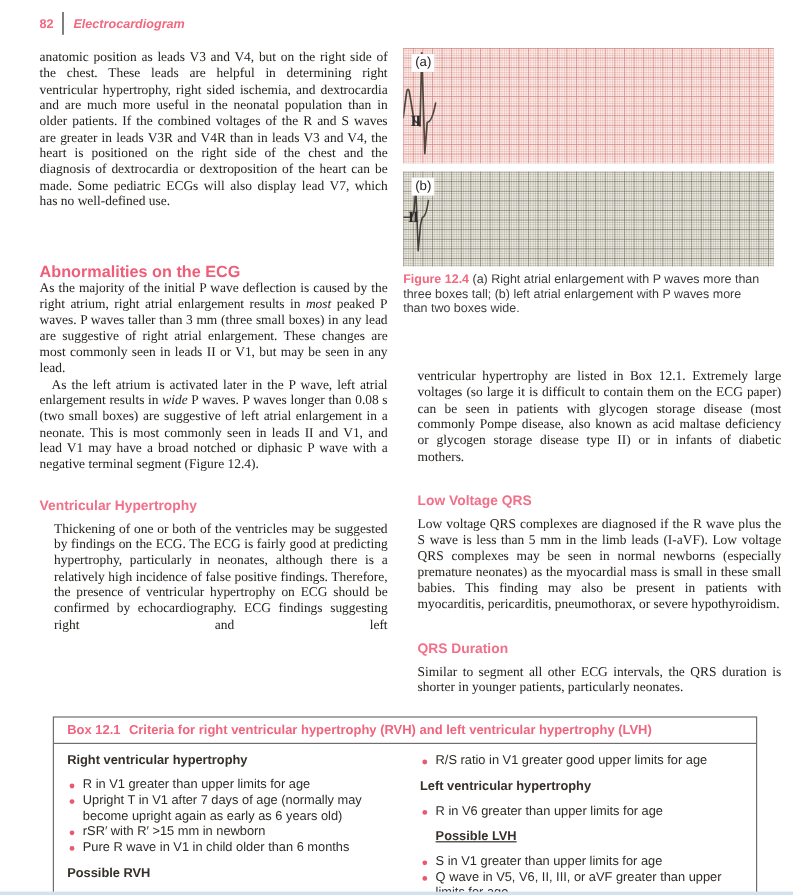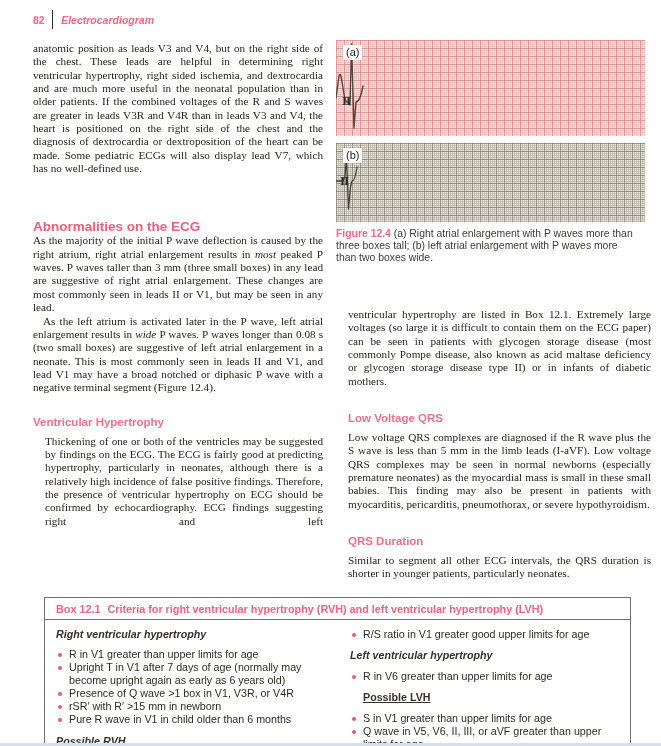--- a/index.html
+++ b/index.html
@@ -60,21 +60,21 @@
   .criteria-box { position:absolute; left:44px; top:597px; width:587px; height:172px;
                   border:1px solid #6e6e6e; background:#fff;
                   font-family:"Liberation Sans", sans-serif; color:#2e2a26; }
   .box-title { padding:5px 11px 4px 11px; border-bottom:1px solid #6e6e6e;
                font-size:10.8px; font-weight:bold; color:#f0647e; }
   .box-title .box-title-label { margin-right:7px; }
   .box-body { display:flex; padding:8px 11px 0 11px; }
   .box-col { font-size:10.7px; line-height:13px; }
   .box-col.l { width:276px; margin-right:18px; }
   .box-col.r { flex:1; }
-  .box-heading { font-weight:bold; color:#35302b;font-style:italic; }
+  .box-heading { font-weight:bold; color:#35302b; }
   .box-sub { font-weight:bold; color:#35302b; margin-left:13px;text-decoration:underline; }
   ul.crit { list-style:none; margin:7px 0 0 0; }
   ul.crit li { position:relative; padding-left:13px; margin-bottom:0; }
   ul.crit li::before { content:""; position:absolute; left:2px; top:4.5px; width:4px; height:4px;
                        border-radius:50%; background:#e85a6e; }
   .box-col .mt8 { margin-top:8px; }
   .box-col .mt9 { margin-top:9px; }
 
   .bottom-edge { position:absolute; left:0; top:743px; width:661px; height:3px; background:#d4e2ef; }
 </style>
@@ -144,21 +144,20 @@
 </div>
 
 <section class="criteria-box">
   <div class="box-title"><span class="box-title-label">Box 12.1</span><span>Criteria for right ventricular hypertrophy (RVH) and left ventricular hypertrophy (LVH)</span></div>
   <div class="box-body">
     <div class="box-col l">
       <div class="box-heading">Right ventricular hypertrophy</div>
       <ul class="crit">
         <li>R in V1 greater than upper limits for age</li>
         <li>Upright T in V1 after 7 days of age (normally may become upright again as early as 6 years old)</li>
-        <li>Presence of Q wave &gt;1 box in V1, V3R, or V4R</li>
         <li>rSR′ with R′ &gt;15 mm in newborn</li>
         <li>Pure R wave in V1 in child older than 6 months</li>
       </ul>
       <div class="box-heading mt9">Possible RVH</div>
     </div>
     <div class="box-col r">
       <ul class="crit" style="margin-top:0;">
         <li>R/S ratio in V1 greater good upper limits for age</li>
       </ul>
       <div class="box-heading mt8">Left ventricular hypertrophy</div>

